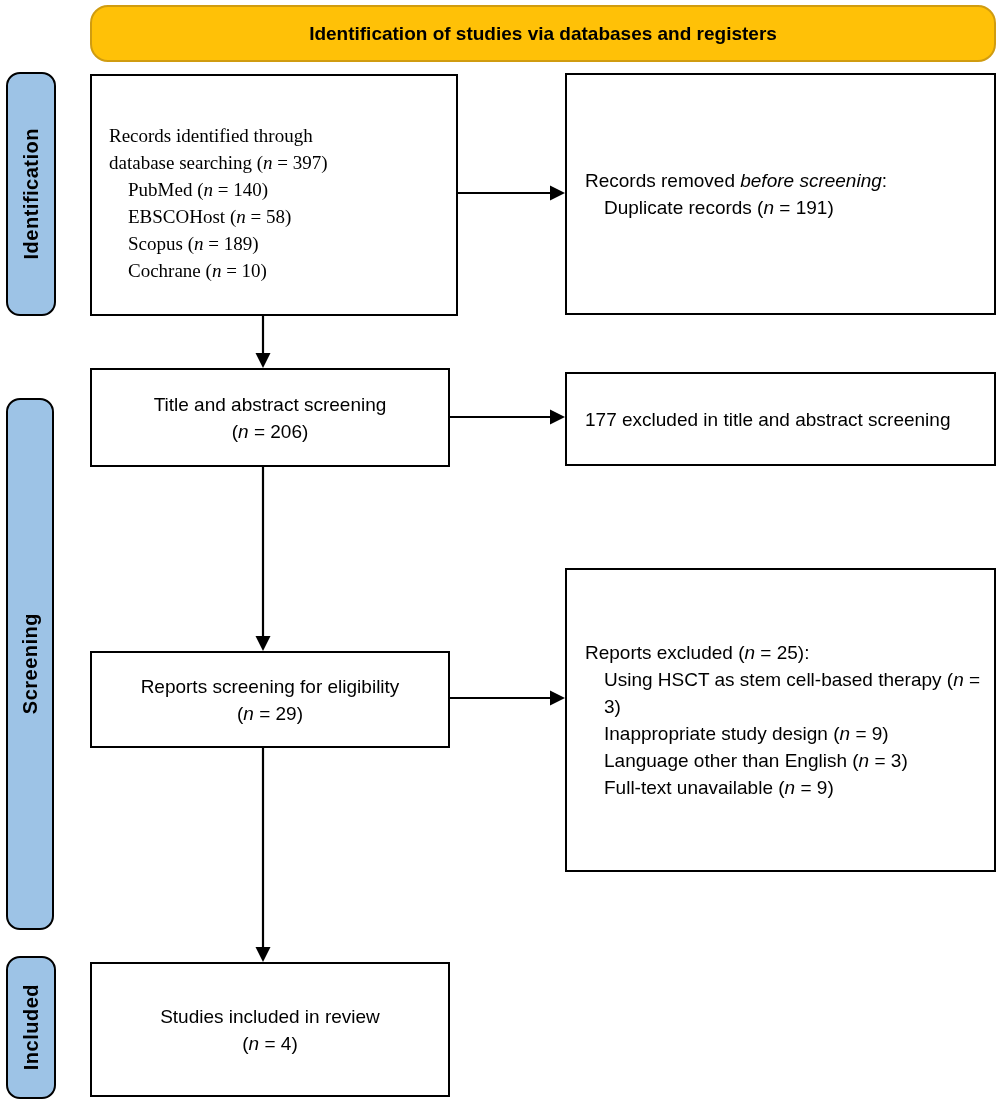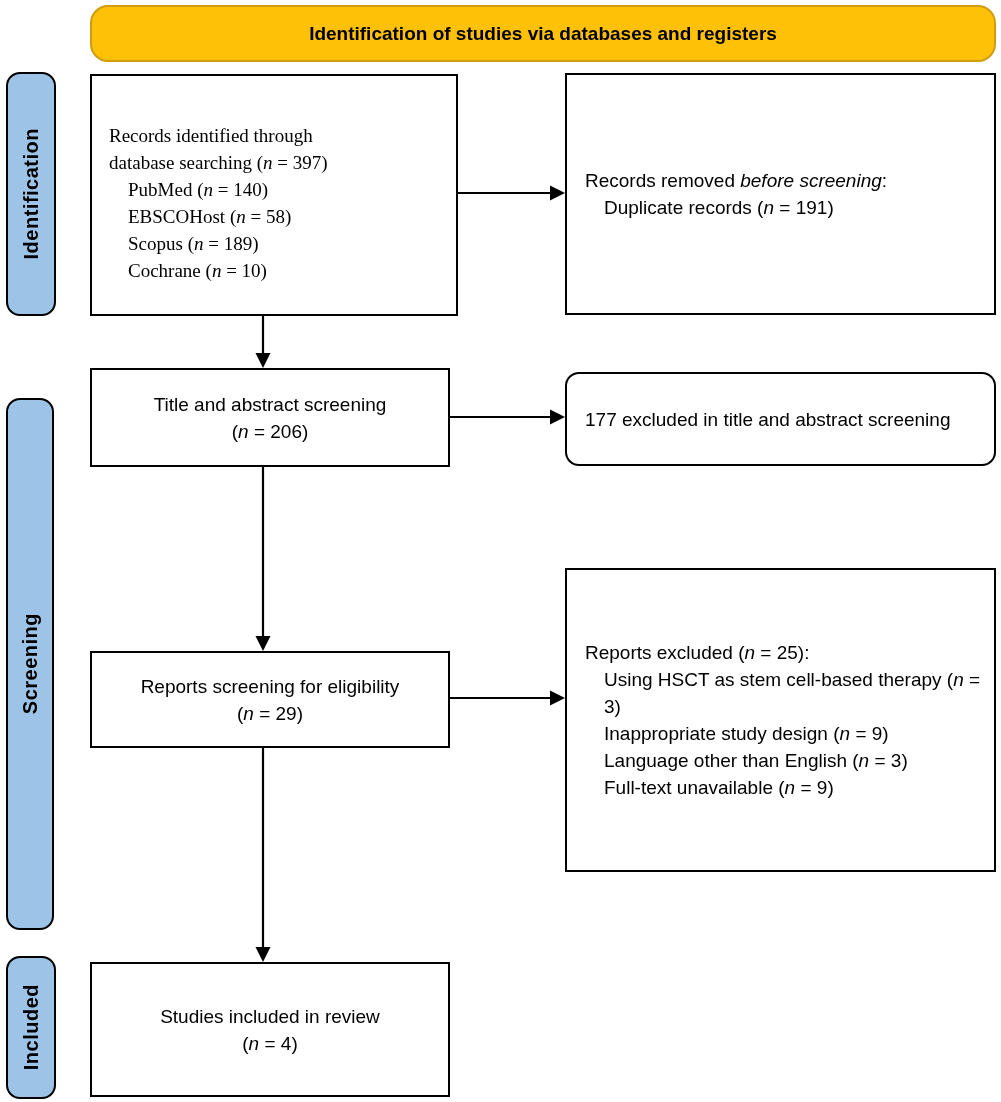--- a/index.html
+++ b/index.html
@@ -63,21 +63,21 @@
     display: flex;
     flex-direction: column;
     justify-content: center;
   }
   .box .indent { margin-left: 19px; }
   .box.center { text-align: center; align-items: center; }
 
   #box-identified        { left: 90px;  top: 74px;  width: 368px; height: 242px; padding: 24px 10px 8px 17px; font-family: Liberation Serif, serif; }
   #box-removed           { left: 565px; top: 73px;  width: 431px; height: 242px; padding: 8px 12px 8px 18px; }
   #box-screening         { left: 90px;  top: 368px; width: 360px; height: 99px;  padding: 6px 10px; }
-  #box-excluded-screen   { left: 565px; top: 372px; width: 431px; height: 94px;  padding: 6px 16px 6px 18px; border-radius: 14px; }
+  #box-excluded-screen   { left: 565px; top: 372px; width: 431px; height: 94px;  padding: 6px 16px 6px 18px; }
   #box-assessed          { left: 90px;  top: 651px; width: 360px; height: 97px;  padding: 6px 10px; }
   #box-reports-excluded  { left: 565px; top: 568px; width: 431px; height: 304px; padding: 8px 10px 8px 18px; }
   #box-included          { left: 90px;  top: 962px; width: 360px; height: 135px; padding: 12px 10px; }
 </style>
 </head>
 <body>
 
 <div class="canvas">
 
   <svg class="arrows" width="1001" height="1102" viewBox="0 0 1001 1102" xmlns="http://www.w3.org/2000/svg">

